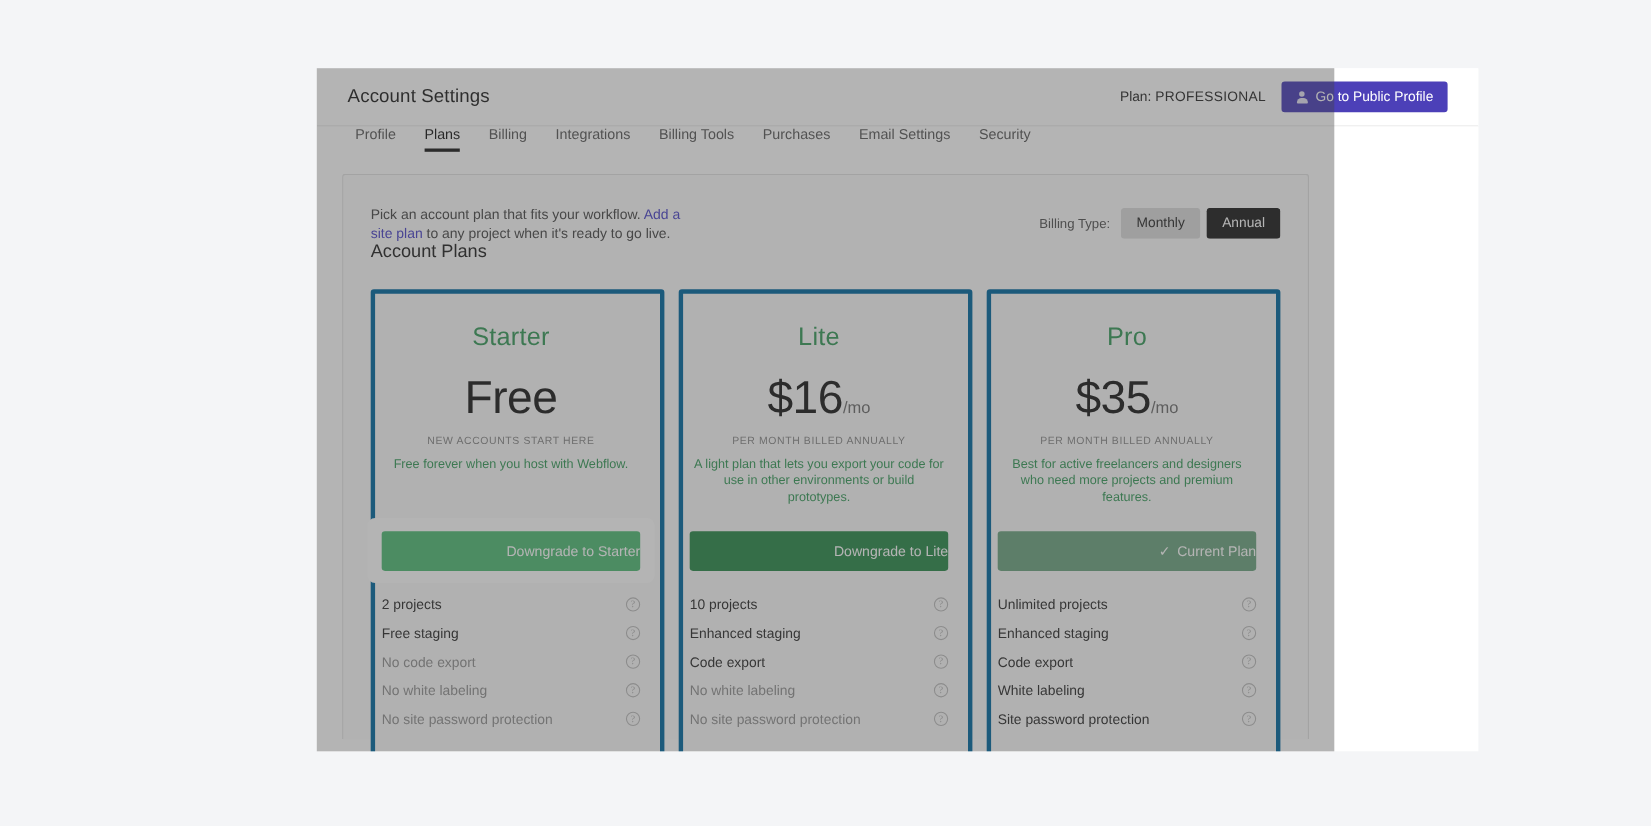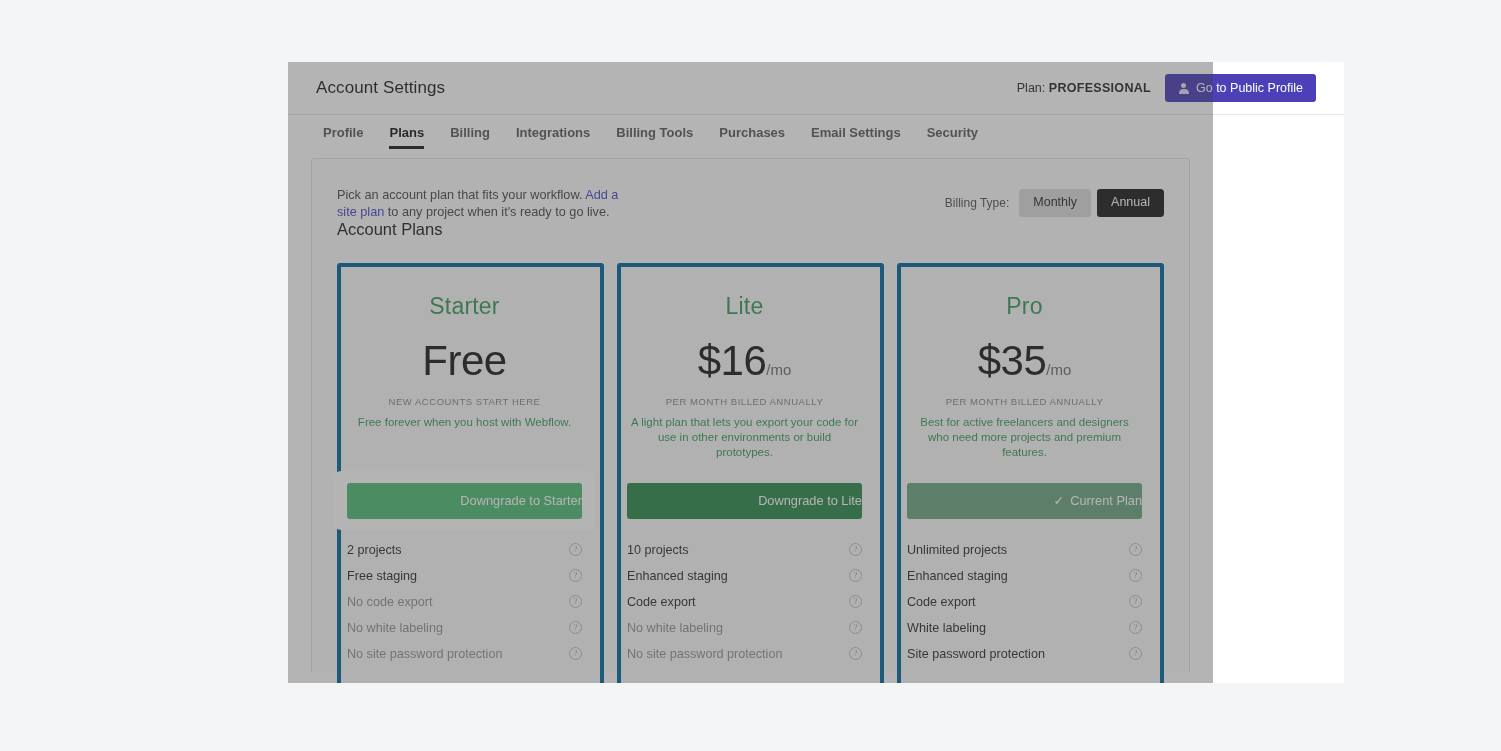--- a/index.html
+++ b/index.html
@@ -53,21 +53,21 @@
   #topbar-right {
     margin-left: auto;
     display: flex;
     align-items: center;
     gap: 14px;
   }
   #plan-status {
     font-size: 12.5px;
     color: #2b2b2b;
   }
-  #plan-status b { font-weight: 700; letter-spacing: .3px; text-align: center; }
+  #plan-status b { font-weight: 400; letter-spacing: .3px; text-align: center; }
 
   #public-profile-btn {
     display: inline-flex;
     align-items: center;
     gap: 7px;
     background: #4c40b8;
     color: #ffffff;
     font-size: 12.5px;
     border: none;
     border-radius: 3px;
@@ -92,25 +92,24 @@
     position: absolute; left: 0.5px; top: 6px;
     width: 10px; height: 5px;
     border-radius: 5px 5px 1px 1px;
     background: #e7e5f5;
   }
 
   
   #tabs {
     height: 45px;
     display: flex;
-    align-items: center;
+    align-items: flex-start;
     gap: 0;
     padding: 0 22px;
     background: #fff;
-    font-weight: bold;
   }
   .tab {
     position: relative;
     font-size: 13px;
     color: #5c5c5c;
     padding: 0 13px 10px 13px;
     cursor: pointer;
     line-height: 1;
     white-space: nowrap;
   }

